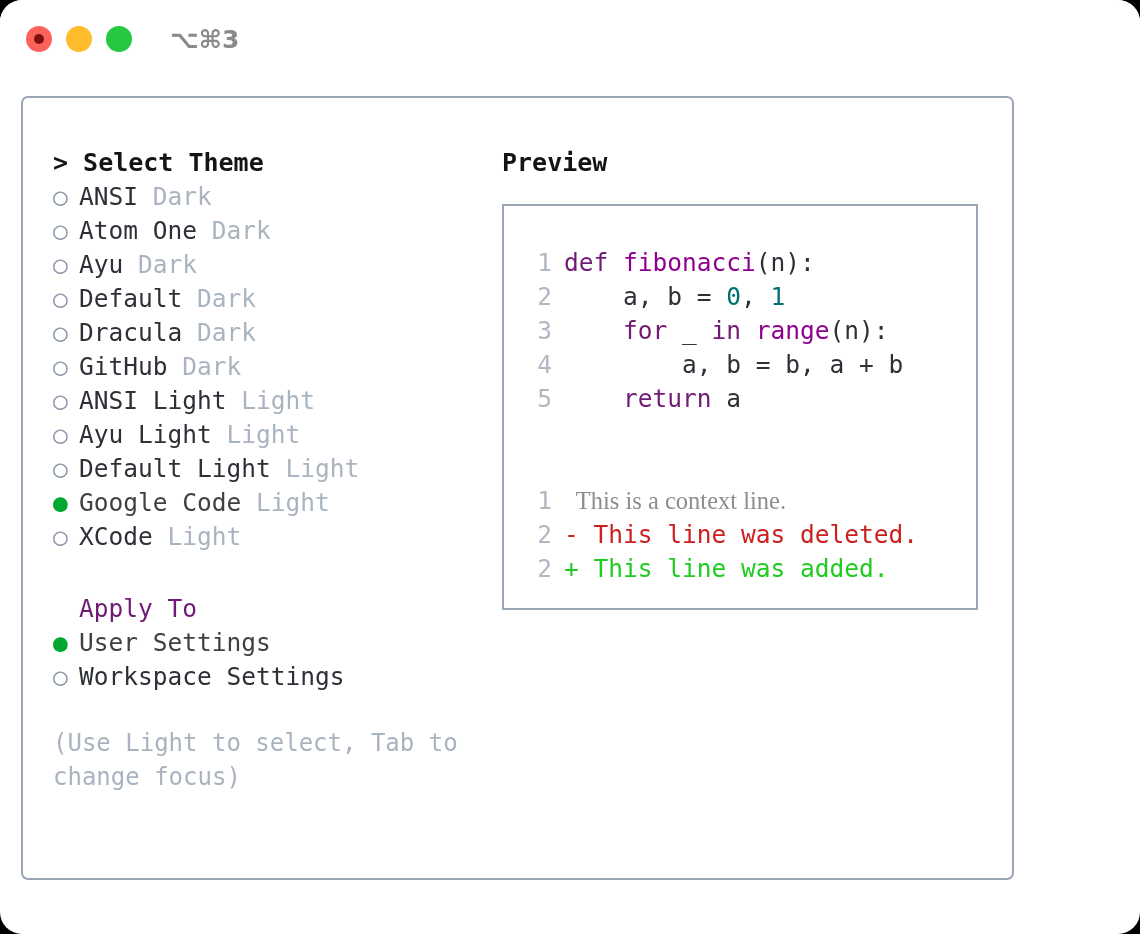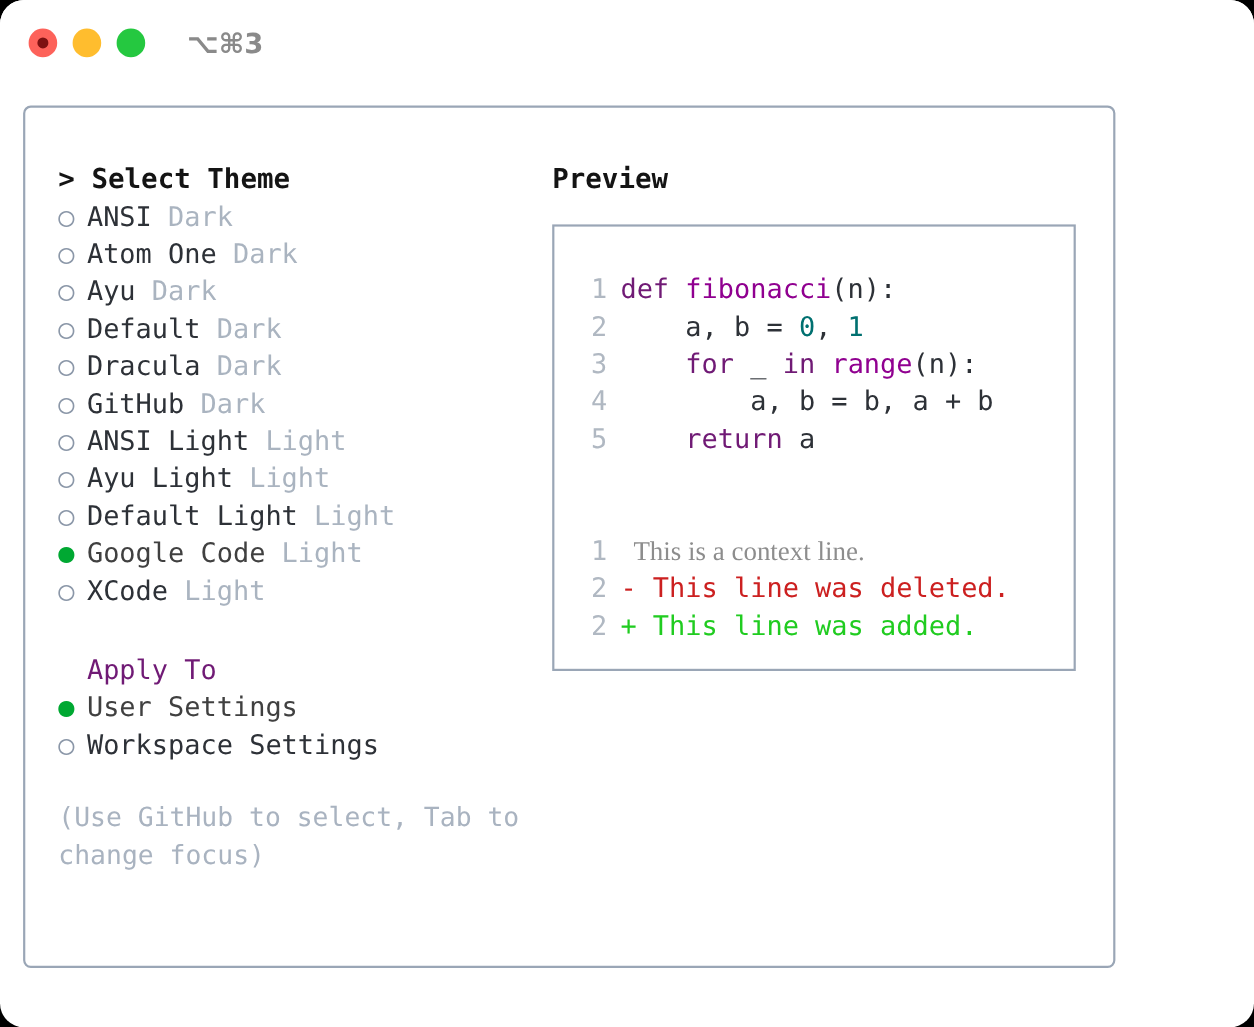--- a/index.html
+++ b/index.html
@@ -182,21 +182,21 @@
       <div id="spacer-gap"></div>
 
       <div class="row">
         <span class="bullet blank">○</span><span class="section-label">Apply To</span>
       </div>
       <div id="apply-to-list">
           <div class="row"><span class="bullet sel">●</span><span class="name sel">User Settings</span></div>
           <div class="row"><span class="bullet">○</span><span class="name">Workspace Settings</span></div>
         </div>
 
-      <div id="hint">(Use GitHub to select, Tab to change focus)</div>
+      <div id="hint">(Use Light to select, Tab to change focus)</div>
     </div>
 
     <div id="right-col">
       <div id="preview-title">Preview</div>
       <div id="code-box">
         <div id="code-lines">
             <div class="code-line"><span class="ln">1</span><span class="kw">def </span><span class="fn">fibonacci</span><span class="plain">(n):</span></div>
             <div class="code-line"><span class="ln">2</span><span class="plain">    a, b = </span><span class="num">0</span><span class="plain">, </span><span class="num">1</span></div>
             <div class="code-line"><span class="ln">3</span><span class="plain">    </span><span class="kw">for</span><span class="plain"> _ </span><span class="kw">in</span><span class="plain"> </span><span class="fn">range</span><span class="plain">(n):</span></div>
             <div class="code-line"><span class="ln">4</span><span class="plain">        a, b = b, a + b</span></div>

